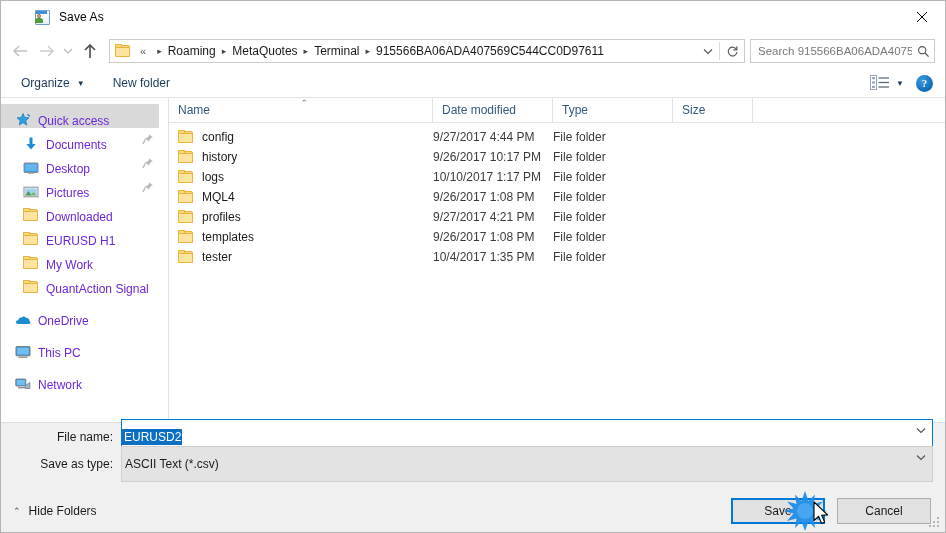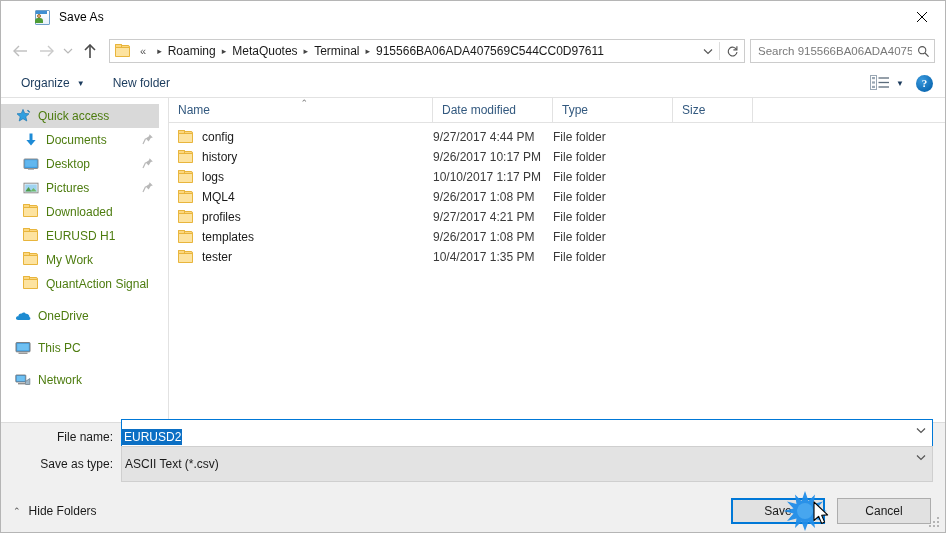--- a/index.html
+++ b/index.html
@@ -162,22 +162,22 @@
   }
   .sidebar{
     width:168px;flex:0 0 168px;
     border-right:1px solid #e2e2e2;
     background:#ffffff;
     padding-top:6px;
     overflow:hidden;
     box-sizing:border-box;
   }
   .side-item{
-    height:24px;display:flex;align-items:center;
-    font-size:12px;color:#4d7c0f;
+    height:24px;display:flex;align-items:flex-end;
+    font-size:12px;color:#6d28d9;
     padding-left:10px;box-sizing:border-box;
     position:relative;white-space:nowrap;
   }
   .side-item.sel{background:#d9d9d9;width:158px;}
   .side-item.lvl0{padding-left:22px;}
   .side-item.root{padding-left:14px;}
   .side-ico{
     width:16px;height:16px;flex:0 0 16px;margin-right:7px;position:relative;
   }
   .side-label{overflow:hidden;text-overflow:clip;}

